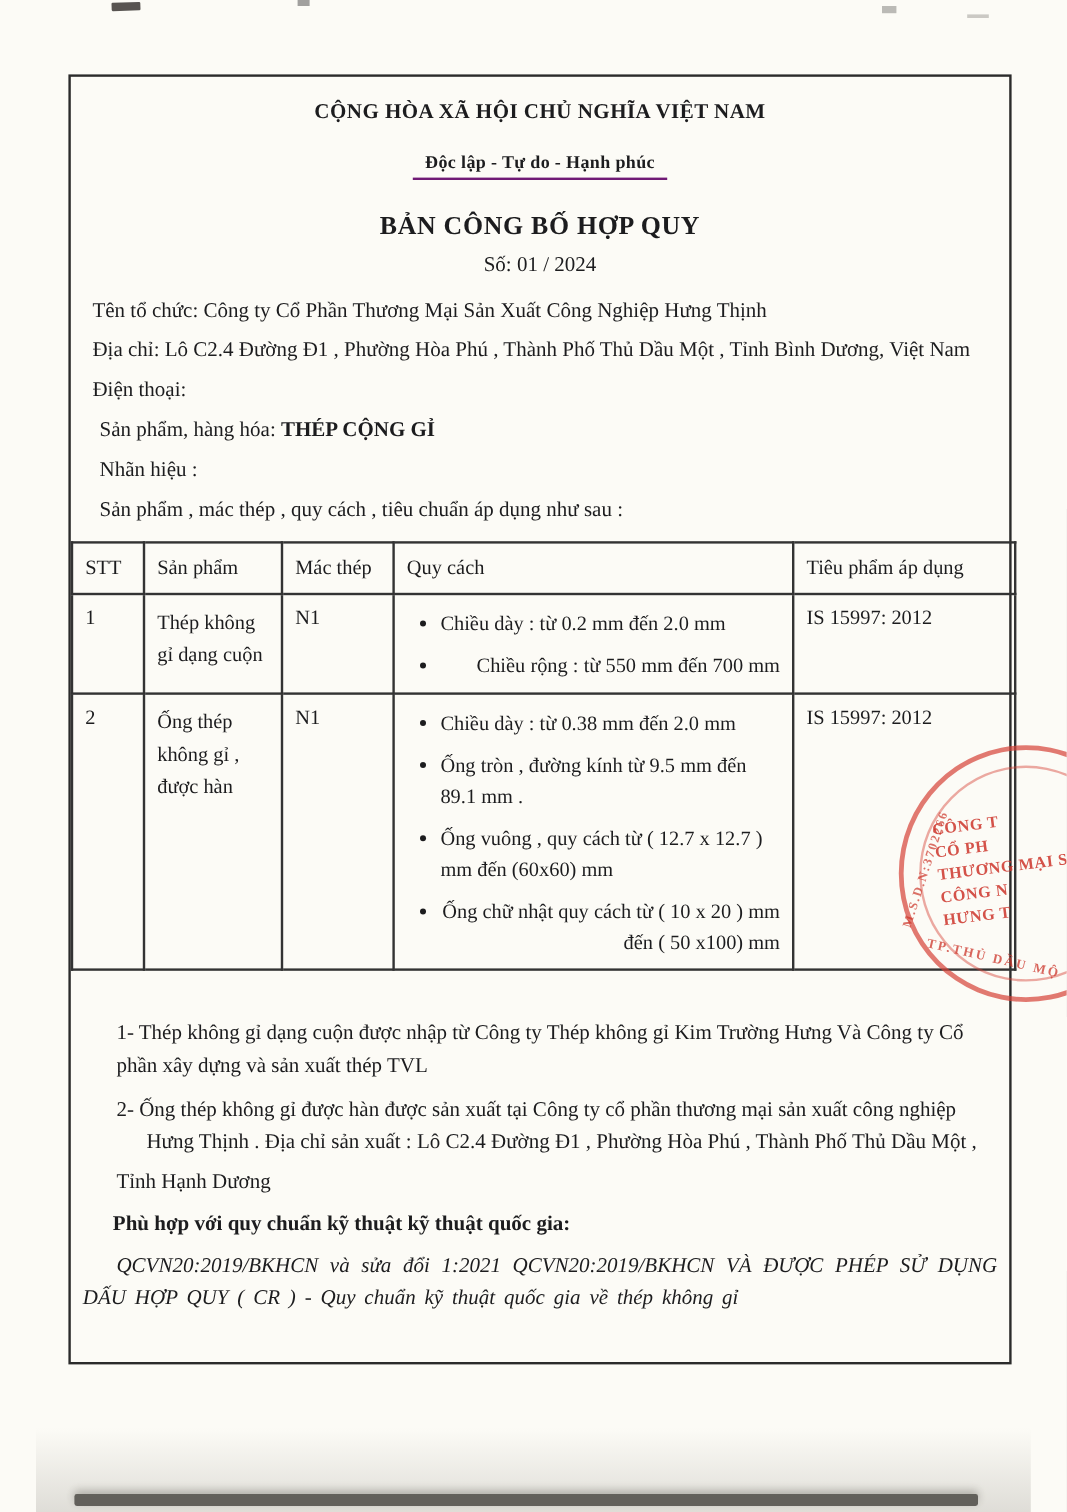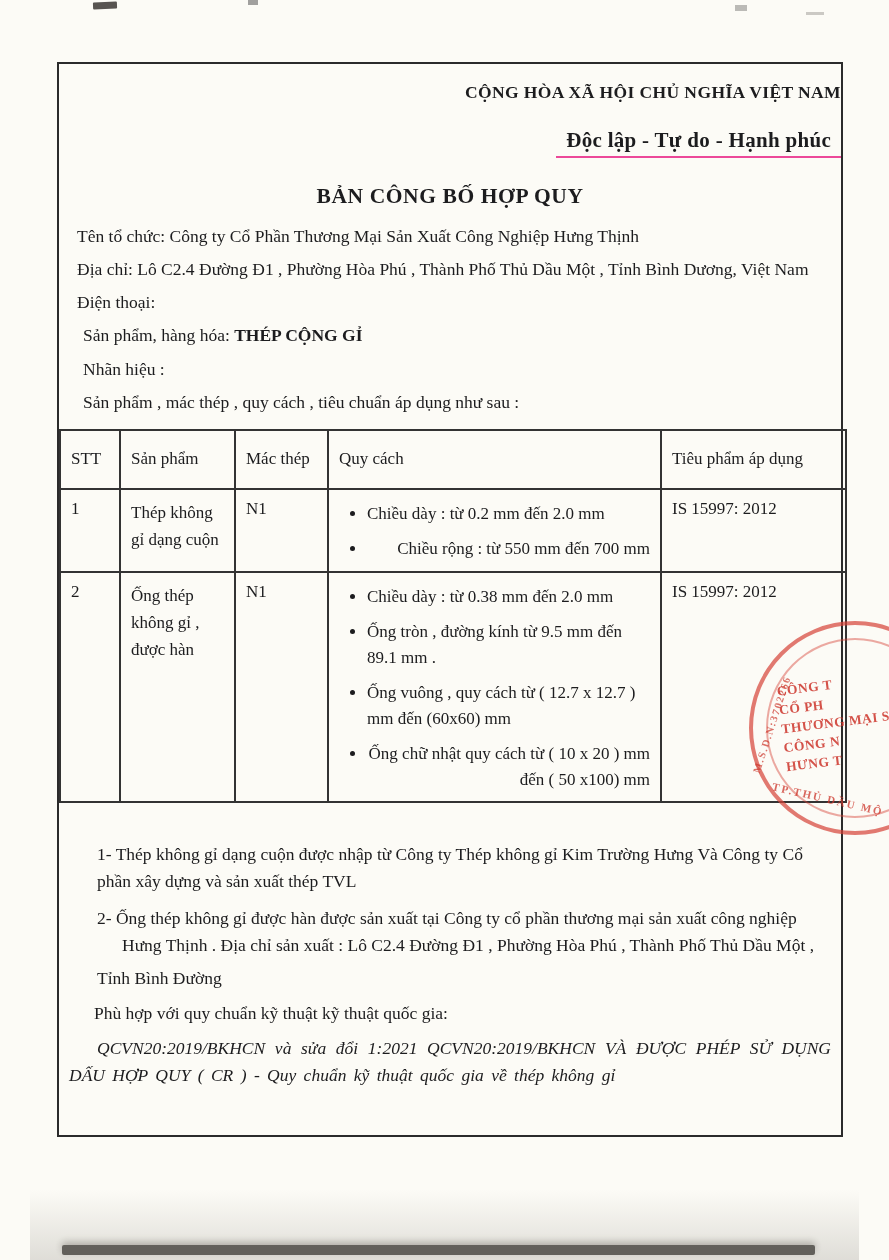--- a/index.html
+++ b/index.html
@@ -21,52 +21,52 @@
   .scan-shadow { position:absolute; left:30px; right:30px; bottom:0; height:70px;
     background:linear-gradient(to bottom, rgba(190,188,180,0), rgba(168,165,158,.35)); }
   .scan-strip { position:absolute; left:62px; right:74px; bottom:5px; height:10px;
     background:#55534e; opacity:.9; border-radius:2px; box-shadow:0 -3px 7px rgba(120,118,110,.55); }
 
   .doc-border {
     position:absolute; left:57px; top:62px; width:786px; height:1075px;
     border:2px solid #2b2b2b;
     padding-top:18px;
   }
-  .center { text-align:right; }
+  .center { text-align:center; }
   .national-title { font-size:17.5px; font-weight:bold; letter-spacing:.4px; }
-  .motto { display:inline-block; font-size:21px; font-weight:bold; letter-spacing:.3px;
-    border-bottom:2px solid #ec4899; padding:0 10px 3px; margin-top:7px; }
+  .motto { display:inline-block; font-size:15px; font-weight:bold; letter-spacing:.3px;
+    border-bottom:2px solid #701a75; padding:0 10px 3px; margin-top:7px; }
   .doc-title { font-size:21.5px; font-weight:bold; letter-spacing:.6px; margin-top:26px; text-align:center; }
   .doc-number { font-size:17.5px; margin-top:9px; text-align:center; }
 
   .info { font-size:17.5px; line-height:1.55; margin:6px 20px 0 18px; }
   .info.first { margin-top:14px; }
   .info.indent { margin-left:24px; }
 
   table.spec {
     width:100%; border-collapse:collapse; table-layout:fixed;
     margin-top:13px; font-size:17px;
   }
   table.spec th, table.spec td {
     border:2px solid #333; vertical-align:top; padding:9px 10px; font-weight:normal; text-align:left;
   }
-  table.spec th { height:59px; vertical-align:middle; }
+  table.spec th { height:43px; vertical-align:middle; }
   col.c-stt { width:60px; } col.c-sp { width:115px; } col.c-mt { width:93px; }
   col.c-qc { width:333px; } col.c-tc { width:185px; }
   .cell-center { text-align:center; }
   ul.spec-list { margin:2px 0 0 0; padding-left:28px; }
   ul.spec-list li { margin-bottom:10px; line-height:1.5; }
   ul.spec-list li:last-child { margin-bottom:0;text-align:right; }
   td.sp-cell { line-height:1.6; text-align:justify; }
 
   .notes { margin-top:38px; font-size:17.5px; line-height:1.55; }
   .note1 { margin:0 26px 0 38px; }
   .note2 { margin:9px 24px 0 38px; padding-left:25px; text-indent:-25px; }
   .note-tinh { margin:6px 0 0 38px; }
-  .note-conform { margin:8px 0 0 35px; }
+  .note-conform { margin:8px 0 0 35px;font-weight:bold; }
   .note-standard { margin:8px 10px 0 10px; text-indent:28px; text-align:justify; word-spacing:3px;font-style:italic; }
 
   
   .stamp { position:absolute; left:749px; top:621px; width:212px; height:214px; pointer-events:none; }
   .stamp-outer { position:absolute; inset:0; border:4px solid rgba(214,66,56,.7); border-radius:50%; }
   .stamp-inner { position:absolute; inset:17px; border:2px solid rgba(214,66,56,.45); border-radius:50%; }
   .stamp-text { position:absolute; left:32px; top:52px; width:155px; text-align:left;
     color:rgba(204,52,42,.85); font-weight:bold; font-size:13.5px; line-height:1.4;
     transform:rotate(-7deg); letter-spacing:.5px; }
   .stamp-arc-left { position:absolute; left:2px; top:150px; color:rgba(204,52,42,.7);
@@ -86,20 +86,21 @@
   <div class="mark-d"></div>
 
   <div class="doc-border">
 
     <div class="center">
       <div class="national-title">CỘNG HÒA XÃ HỘI CHỦ NGHĨA VIỆT NAM</div><br>
       <div class="motto">Độc lập - Tự do - Hạnh phúc</div>
     </div>
 
     <div class="doc-title">BẢN CÔNG BỐ HỢP QUY</div>
+    <div class="doc-number">Số: 01 / 2024</div>
 
     <p class="info first">Tên tổ chức: Công ty Cổ Phần Thương Mại Sản Xuất Công Nghiệp Hưng Thịnh</p>
     <p class="info">Địa chỉ: Lô C2.4 Đường Đ1 , Phường Hòa Phú , Thành Phố Thủ Dầu Một , Tỉnh Bình Dương, Việt Nam</p>
     <p class="info">Điện thoại:</p>
     <p class="info indent"><span>Sản phẩm, hàng hóa: </span><b>THÉP CỘNG GỈ</b></p>
     <p class="info indent">Nhãn hiệu :</p>
     <p class="info indent">Sản phẩm , mác thép , quy cách , tiêu chuẩn áp dụng như sau :</p>
 
     <table class="spec">
       <colgroup>
@@ -144,21 +145,21 @@
             </ul>
           </td>
           <td>IS 15997: 2012</td>
         </tr>
       </tbody>
     </table>
 
     <div class="notes">
       <p class="note1">1- Thép không gỉ dạng cuộn được nhập từ Công ty Thép không gỉ Kim Trường Hưng Và Công ty Cổ phần xây dựng và sản xuất thép TVL</p>
       <p class="note2">2- Ống thép không gỉ được hàn được sản xuất tại Công ty cổ phần thương mại sản xuất công nghiệp Hưng Thịnh . Địa chỉ sản xuất : Lô C2.4 Đường Đ1 , Phường Hòa Phú , Thành Phố Thủ Dầu Một ,</p>
-      <p class="note-tinh">Tỉnh Bình Đường</p>
+      <p class="note-tinh">Tỉnh Hạnh Dương</p>
       <p class="note-conform">Phù hợp với quy chuẩn kỹ thuật kỹ thuật quốc gia:</p>
       <p class="note-standard">QCVN20:2019/BKHCN và sửa đổi 1:2021 QCVN20:2019/BKHCN VÀ ĐƯỢC PHÉP SỬ DỤNG DẤU HỢP QUY ( CR ) -  Quy chuẩn kỹ thuật quốc gia về thép không gỉ</p>
     </div>
 
   </div>
 
   <div class="stamp">
     <div class="stamp-outer"></div>
     <div class="stamp-inner"></div>
     <div class="stamp-arc-left">M.S.D.N:3702266</div>

